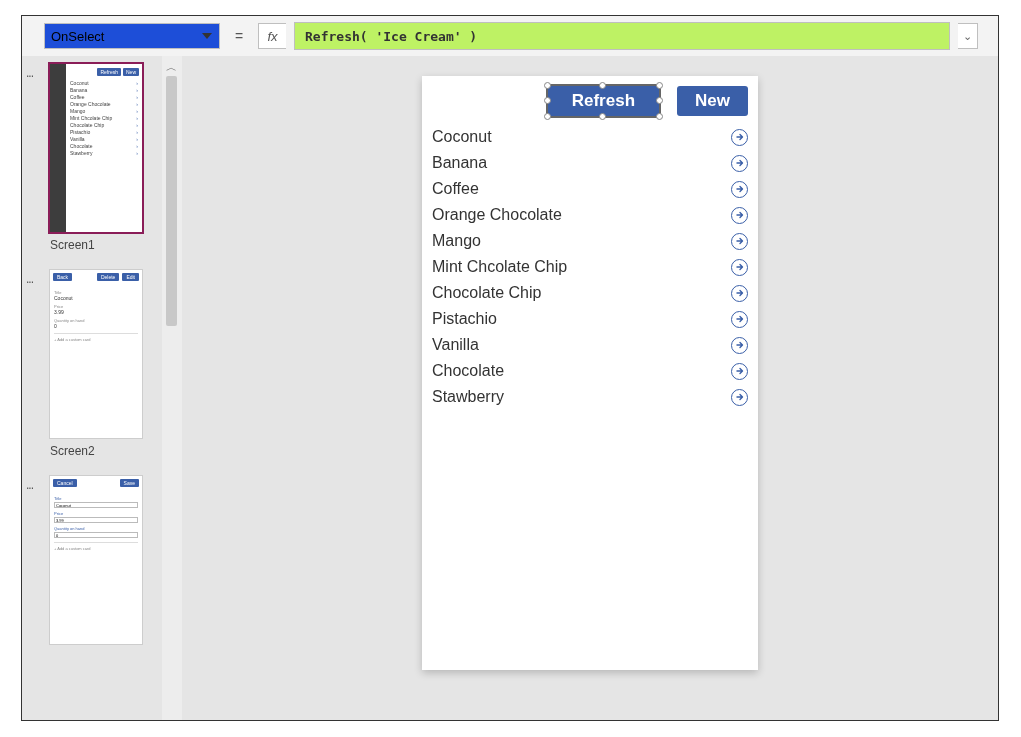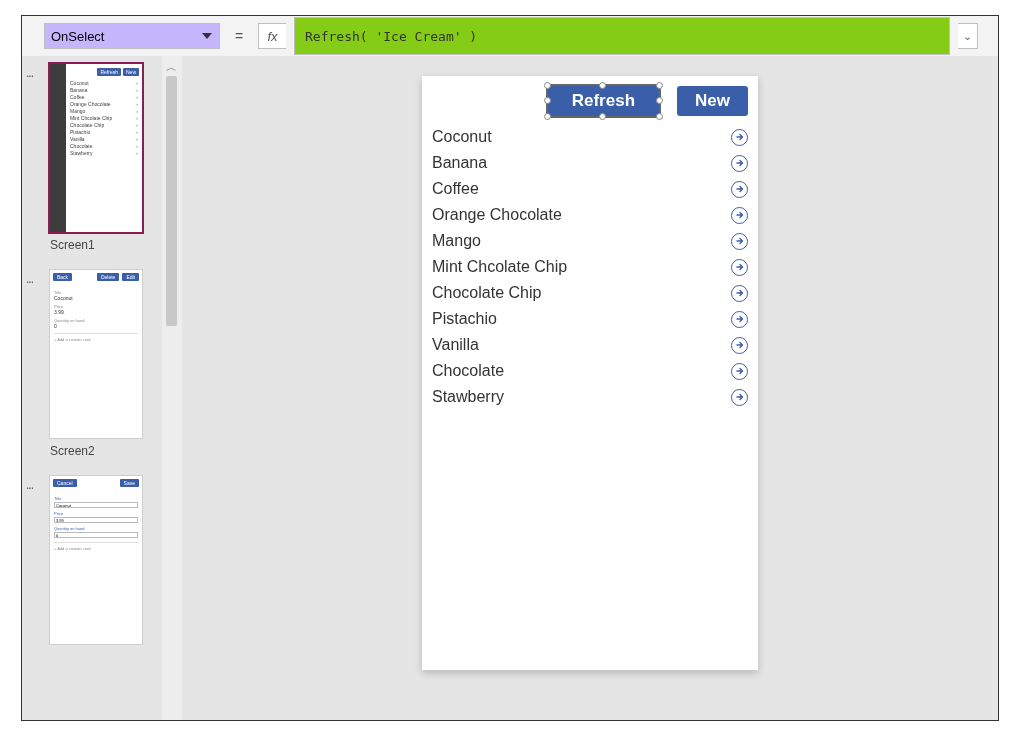--- a/index.html
+++ b/index.html
@@ -26,21 +26,21 @@
     align-items: center;
     gap: 8px;
     padding: 8px 20px 8px 22px;
     background: #f3f3f3;
     height: 40px;
   }
   .property-select {
     width: 176px;
     height: 26px;
     border: 1px solid #bfbfbf;
-    background: #c4b5fd;
+    background: #1d4ed8;
     font-size: 13px;
     padding: 2px 6px;
     appearance: none;
     position: relative;
   }
   .property-select-wrap { position: relative; width: 176px; }
   .property-select-wrap::after {
     content: "";
     position: absolute;
     right: 8px; top: 50%;
@@ -61,27 +61,28 @@
     border: 1px solid #bfbfbf;
     border-right: none;
     background: #fff;
     display: flex; align-items: center; justify-content: center;
     font-style: italic;
     font-size: 13px;
     color: #555;
   }
   .formula-input {
     flex: 1;
-    height: 38px;
+    height: 28px;
     border: 1px solid #bfbfbf;
-    background: #84cc16;
+    background: #bef264;
     font-family: Consolas, monospace;
     font-size: 13px;
     padding: 3px 10px;
     color: #333;
+    font-weight: bold;
   }
   .formula-expand {
     width: 20px; height: 26px;
     border: 1px solid #bfbfbf;
     border-left: none;
     background: #fff;
     display: flex; align-items: center; justify-content: center;
     font-size: 11px; color: #666;
   }
 

